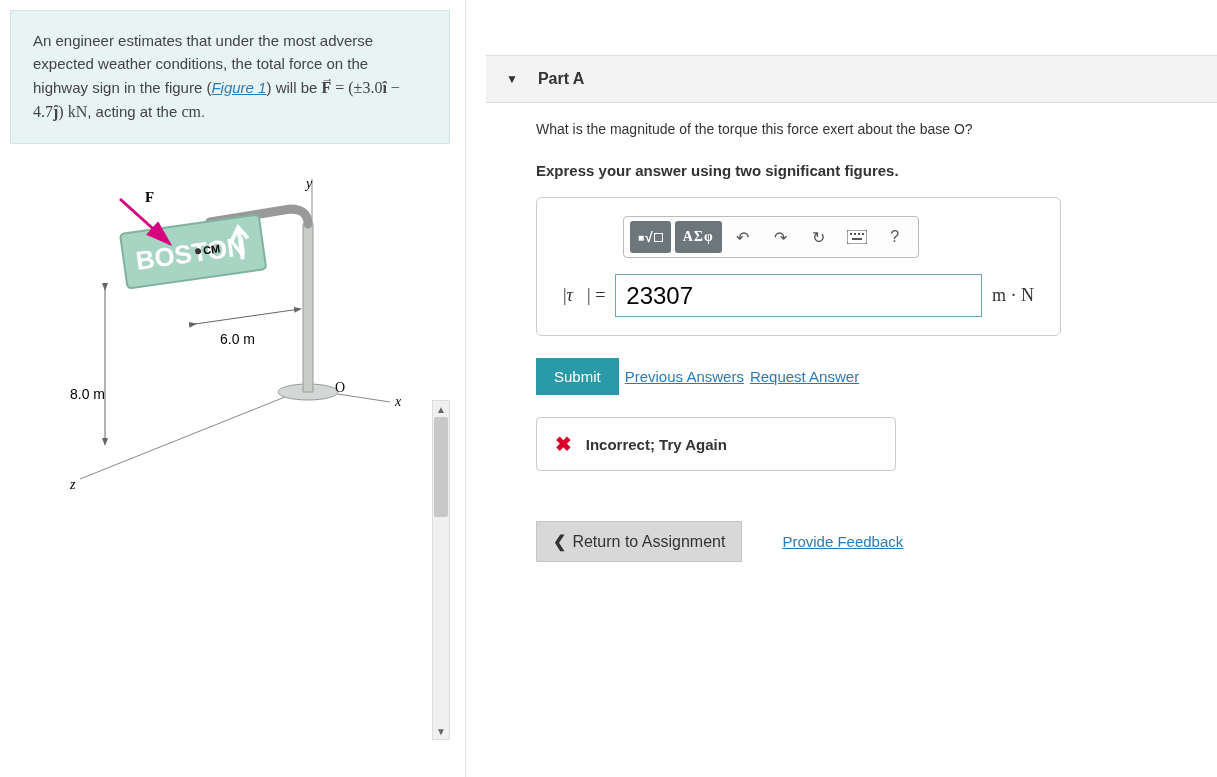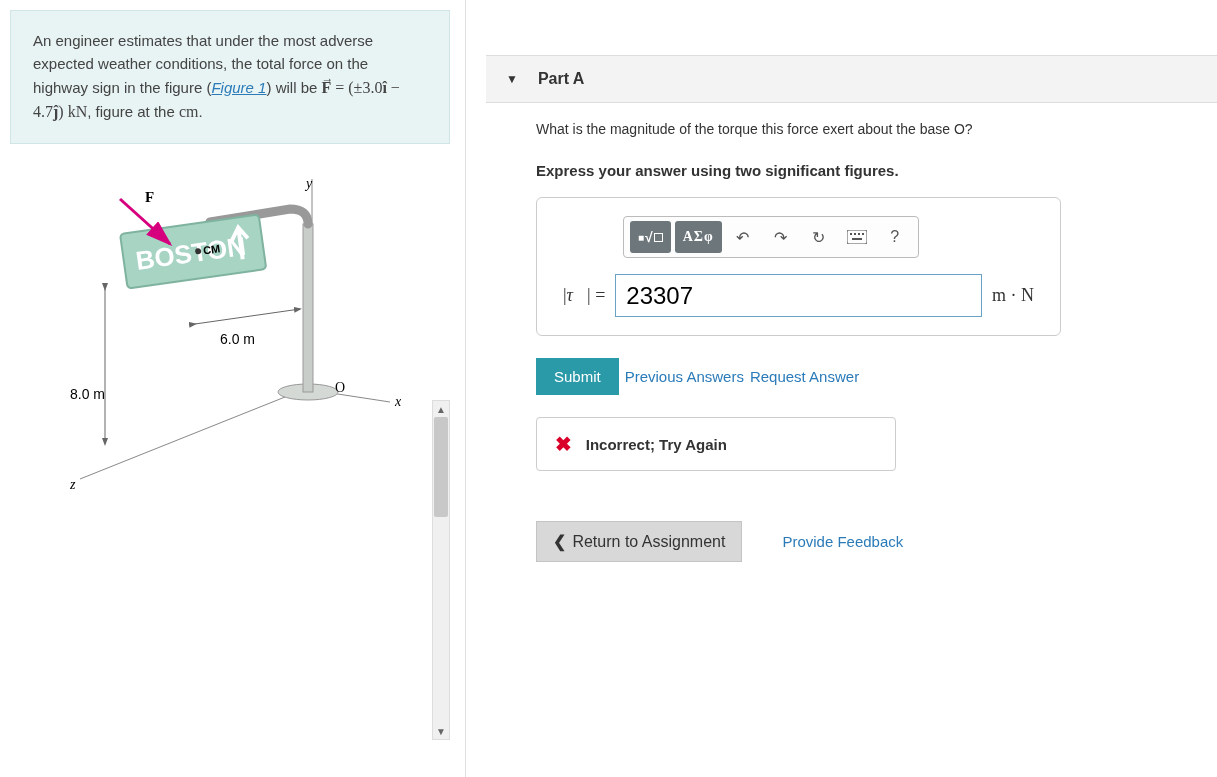--- a/index.html
+++ b/index.html
@@ -39,40 +39,40 @@
   .tb-btn { height: 32px; min-width: 34px; display: flex; align-items: center; justify-content: center; border-radius: 3px; cursor: pointer; color: #555; font-size: 16px; }
   .tb-btn.dark { background: #6c767b; color: #fff; padding: 0 8px; font-weight: bold; font-size: 14px; }
   .tb-btn.dark.greek { font-family: "Times New Roman", serif; letter-spacing: 1px; }
   .answer-row { display: flex; align-items: center; gap: 10px; }
   .lhs { font-family: "Times New Roman", serif; font-size: 18px; white-space: nowrap; }
   .answer-input { flex: 1; height: 43px; border: 1px solid #6aa2c4; font-size: 24px; font-family: Liberation Sans, sans-serif; padding: 4px 10px; outline: none; }
   .units { font-family: "Times New Roman", serif; font-size: 18px; }
 
   .actions { margin-top: 22px; display: flex; align-items: center; gap: 6px; }
   .submit-btn { background: #2a9aa8; color: #fff; border: none; padding: 10px 18px; font-size: 15px; cursor: pointer; }
-  .link { color: #2b7bb9; font-size: 15px; cursor: pointer; }
+  .link { color: #2b7bb9; text-decoration: underline; font-size: 15px; cursor: pointer; }
 
   .feedback { margin-top: 22px; border: 1px solid #ccc; border-radius: 4px; padding: 14px 18px; display: flex; align-items: center; gap: 14px; width: 360px; }
   .x-icon { color: #d9002a; font-weight: bold; font-size: 20px; }
   .fb-text { font-weight: bold; font-size: 15px; color: #333; }
 
   .bottom-row { margin-top: 50px; padding-left: 0; display: flex; align-items: center; gap: 40px; }
   .return-btn { background: #d8d8d8; border: 1px solid #c4c4c4; padding: 10px 16px; font-size: 16px; color: #333; cursor: pointer; display: flex; align-items: center; gap: 6px; }
   .chev { font-weight: bold; }
 </style>
 </head>
 <body>
 
 <div class="container">
 
   <div class="left-pane">
     <div class="problem-box">
       <span>An engineer estimates that under the most adverse expected weather conditions, the total force on the highway sign in the figure (</span><a href="#">Figure 1</a><span>) will be </span>
       <span class="formula">
-        <span class="vec"><span class="arrow">→</span><b>F</b></span><span> = (±3.0</span><b>î</b><span> − 4.7</span><b>ĵ</b><span>) kN</span></span><span>, figure at the </span><span class="formula">cm</span><span>.</span>
+        <span class="vec"><span class="arrow">→</span><b>F</b></span><span> = (±3.0</span><b>î</b><span> − 4.7</span><b>ĵ</b><span>) kN</span></span><span>, acting at the </span><span class="formula">cm</span><span>.</span>
     </div>
 
 
     <div class="figure-body">
       <svg class="sign-svg" width="360" height="320">
 
         <line x1="255" y1="215" x2="340" y2="228" stroke="#888" stroke-width="1"></line>
         <text x="345" y="232" font-family="serif" font-style="italic" font-size="14">x</text>
         <line x1="255" y1="215" x2="30" y2="305" stroke="#888" stroke-width="1"></line>
         <text x="20" y="315" font-family="serif" font-style="italic" font-size="14">z</text>

